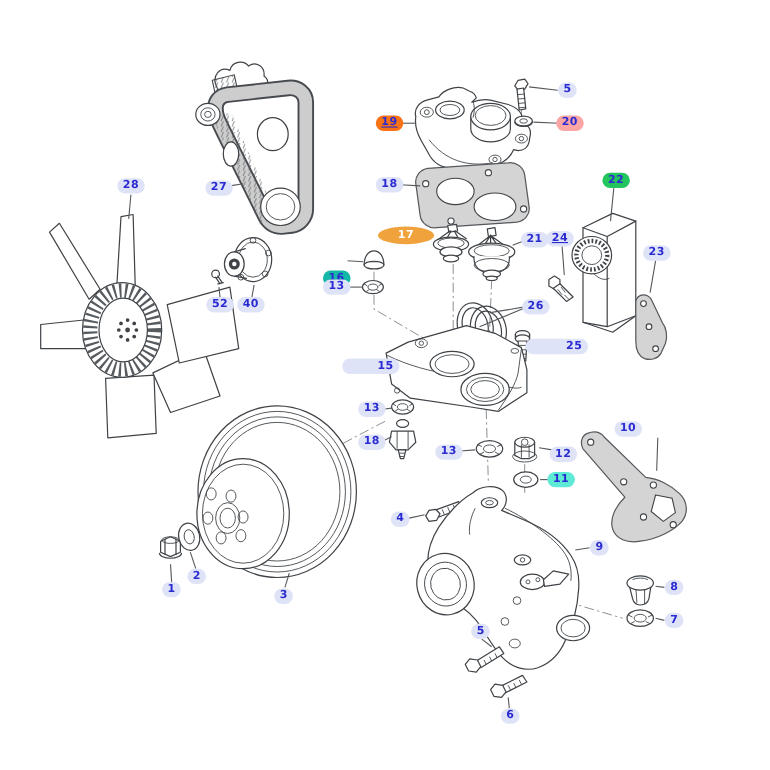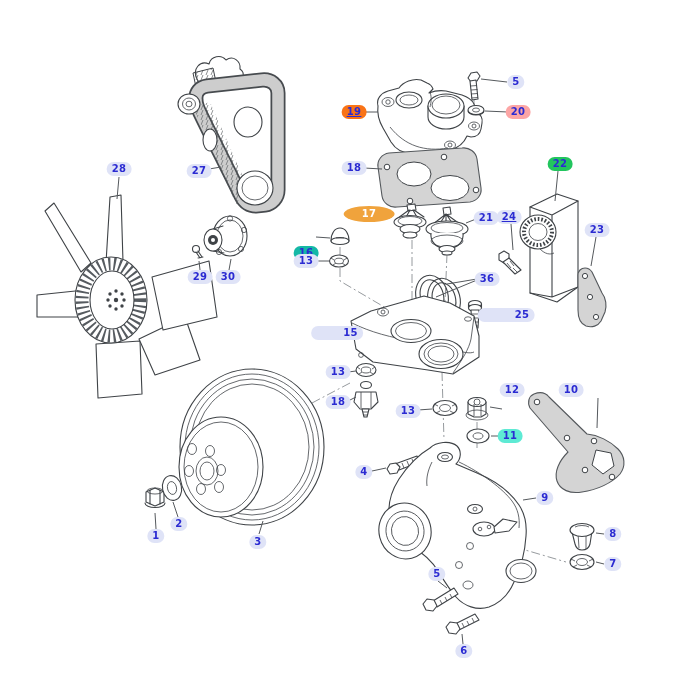--- a/index.html
+++ b/index.html
@@ -379,36 +379,36 @@
       <div class="callout" style="left: 518px; top: 112px; background: #fca5a5; color: rgb(43, 43, 210);">20</div>
       <div class="callout" style="left: 354px; top: 112px; background: #f97316; color: rgb(43, 43, 210); text-decoration: underline;">19</div>
       <div class="callout" style="left: 354px; top: 168px; background: rgb(223, 227, 247); color: rgb(43, 43, 210);">18</div>
       <div class="callout hl" style="left: 369px; top: 214px; background: rgb(240, 163, 60); color: rgb(255, 255, 255);">17</div>
       <div class="callout" style="left: 486px; top: 218px; background: rgb(223, 227, 247); color: rgb(43, 43, 210);">21</div>
       <div class="callout" style="left: 560px; top: 164px; background: #22c55e; color: rgb(43, 43, 210);">22</div>
       <div class="callout" style="left: 509px; top: 217px; background: rgb(223, 227, 247); color: rgb(43, 43, 210); text-decoration: underline;">24</div>
       <div class="callout" style="left: 597px; top: 230px; background: rgb(223, 227, 247); color: rgb(43, 43, 210);">23</div>
       <div class="callout" style="left: 306px; top: 237px; background: #14b8a6; color: rgb(43, 43, 210); margin-top: 16px;">16</div>
       <div class="callout" style="left: 306px; top: 261px; background: rgb(223, 227, 247); color: rgb(43, 43, 210);">13</div>
-      <div class="callout" style="left: 487px; top: 279px; background: rgb(223, 227, 247); color: rgb(43, 43, 210);">36</div>
+      <div class="callout" style="left: 487px; top: 279px; background: rgb(223, 227, 247); color: rgb(43, 43, 210);">26</div>
       <div class="callout" style="left: 506px; top: 315px; background: rgb(223, 227, 247); color: rgb(43, 43, 210); padding-left: 37px;">25</div>
       <div class="callout" style="left: 337px; top: 333px; background: rgb(223, 227, 247); color: rgb(43, 43, 210); padding-left: 32px;">15</div>
       <div class="callout" style="left: 338px; top: 372px; background: rgb(223, 227, 247); color: rgb(43, 43, 210);">13</div>
       <div class="callout" style="left: 338px; top: 402px; background: rgb(223, 227, 247); color: rgb(43, 43, 210);">18</div>
       <div class="callout" style="left: 408px; top: 411px; background: rgb(223, 227, 247); color: rgb(43, 43, 210);">13</div>
-      <div class="callout" style="left: 512px; top: 390px; background: rgb(223, 227, 247); color: rgb(43, 43, 210);">12</div>
+      <div class="callout" style="left: 512px; top: 413px; background: rgb(223, 227, 247); color: rgb(43, 43, 210);">12</div>
       <div class="callout" style="left: 510px; top: 436px; background: #5eead4; color: rgb(43, 43, 210);">11</div>
       <div class="callout" style="left: 364px; top: 472px; background: rgb(223, 227, 247); color: rgb(43, 43, 210);">4</div>
       <div class="callout" style="left: 545px; top: 498px; background: rgb(223, 227, 247); color: rgb(43, 43, 210);">9</div>
       <div class="callout" style="left: 571px; top: 390px; background: rgb(223, 227, 247); color: rgb(43, 43, 210);">10</div>
       <div class="callout" style="left: 613px; top: 534px; background: rgb(223, 227, 247); color: rgb(43, 43, 210);">8</div>
       <div class="callout" style="left: 613px; top: 564px; background: rgb(223, 227, 247); color: rgb(43, 43, 210);">7</div>
       <div class="callout" style="left: 437px; top: 574px; background: rgb(223, 227, 247); color: rgb(43, 43, 210);">5</div>
       <div class="callout" style="left: 464px; top: 651px; background: rgb(223, 227, 247); color: rgb(43, 43, 210);">6</div>
       <div class="callout" style="left: 156px; top: 536px; background: rgb(223, 227, 247); color: rgb(43, 43, 210);">1</div>
       <div class="callout" style="left: 179px; top: 524px; background: rgb(223, 227, 247); color: rgb(43, 43, 210);">2</div>
       <div class="callout" style="left: 258px; top: 542px; background: rgb(223, 227, 247); color: rgb(43, 43, 210);">3</div>
       <div class="callout" style="left: 199px; top: 171px; background: rgb(223, 227, 247); color: rgb(43, 43, 210);">27</div>
       <div class="callout" style="left: 119px; top: 169px; background: rgb(223, 227, 247); color: rgb(43, 43, 210);">28</div>
-      <div class="callout" style="left: 200px; top: 277px; background: rgb(223, 227, 247); color: rgb(43, 43, 210);">29</div>
-      <div class="callout" style="left: 228px; top: 277px; background: rgb(223, 227, 247); color: rgb(43, 43, 210);">30</div>
+      <div class="callout" style="left: 200px; top: 277px; background: rgb(223, 227, 247); color: rgb(43, 43, 210);">52</div>
+      <div class="callout" style="left: 228px; top: 277px; background: rgb(223, 227, 247); color: rgb(43, 43, 210);">40</div>
     </div>
 </div>
 
 </body></html>

